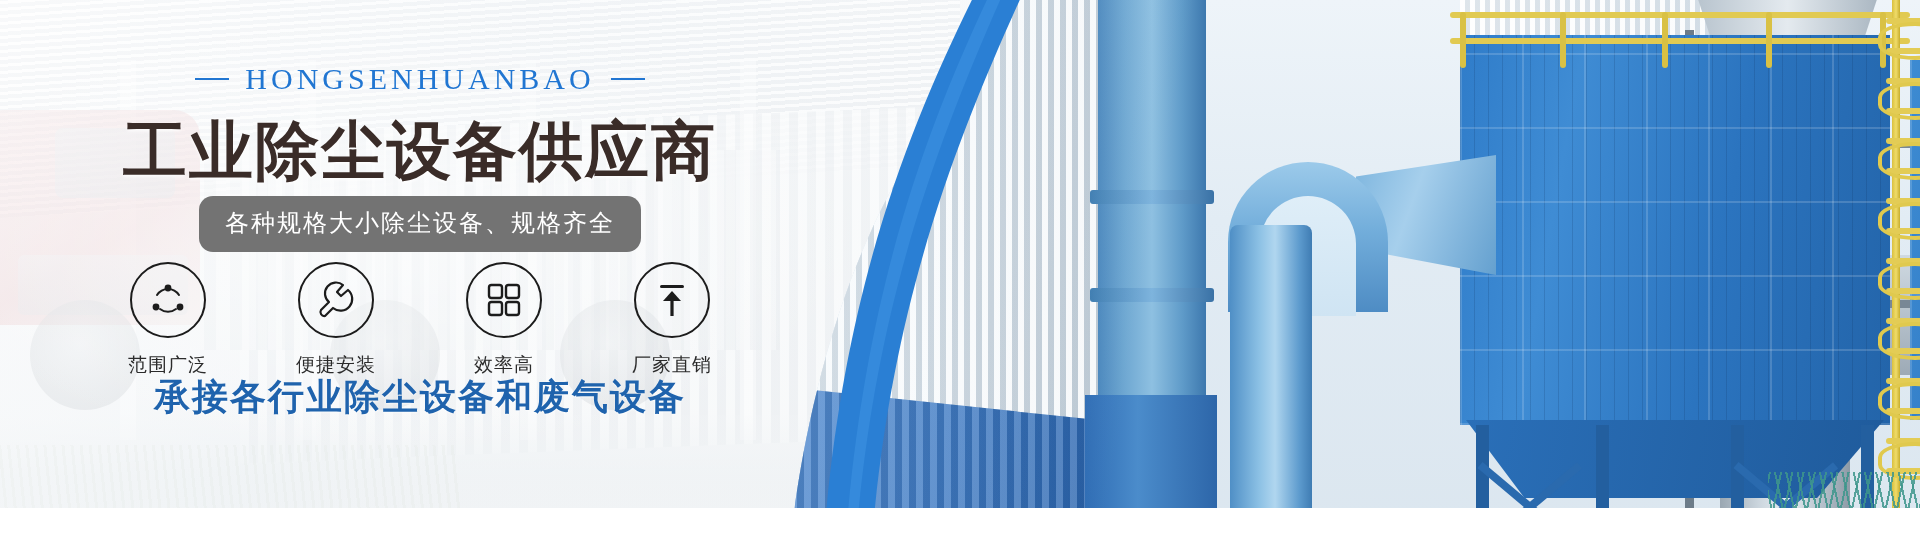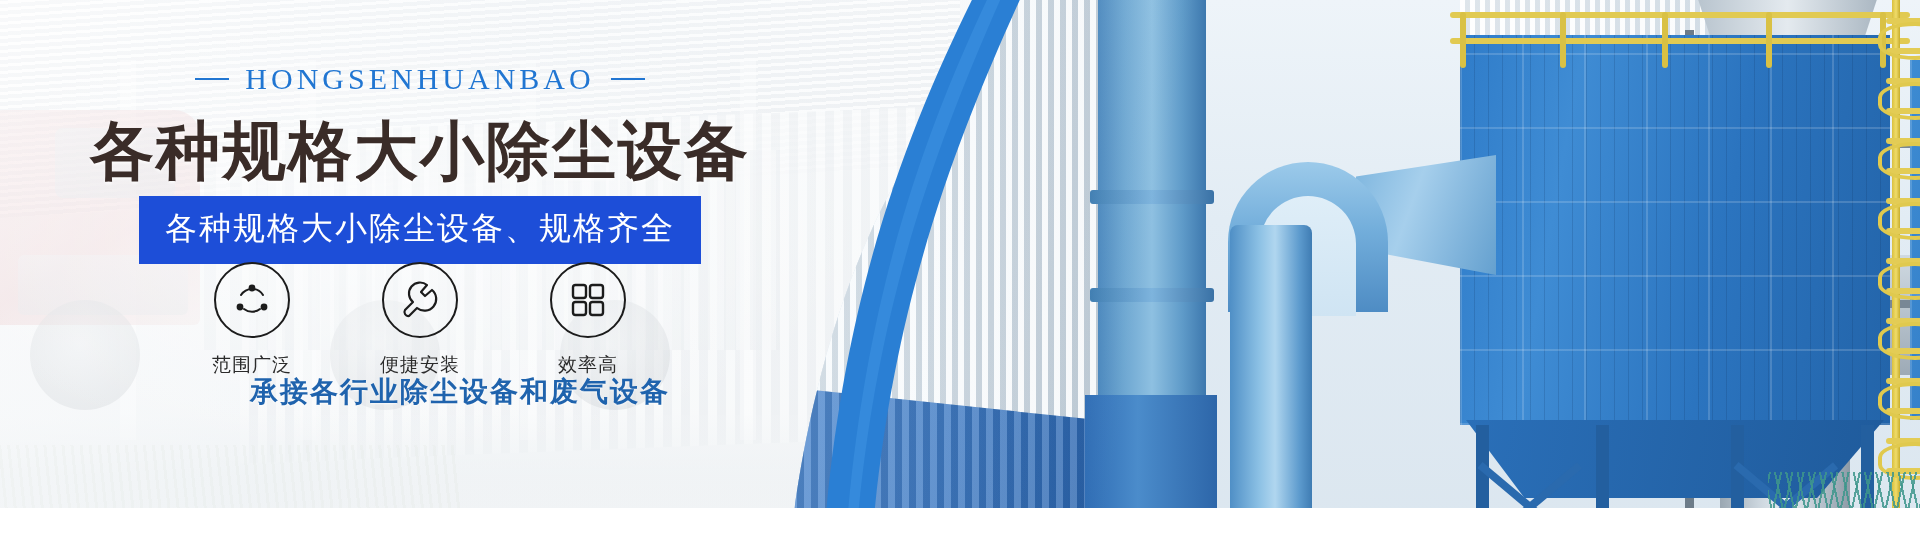--- a/index.html
+++ b/index.html
@@ -140,35 +140,35 @@
     font-family:"Liberation Serif","DejaVu Serif",serif;
     font-size:30px;letter-spacing:4px;color:#2176d2;white-space:nowrap;}
   .kicker .dash{display:inline-block;width:34px;height:2px;background:#2176d2;vertical-align:middle;margin:0 16px 6px;}
 
   .title{position:absolute;left:0;top:108px;width:840px;text-align:center;
     font-family:"DejaVu Sans","Liberation Sans",sans-serif;
     font-size:64px;font-weight:bold;letter-spacing:2px;color:#3a2c28;
     text-shadow:0 2px 3px rgba(255,255,255,.8);white-space:nowrap;}
 
   .badge-wrap{position:absolute;left:0;top:196px;width:840px;text-align:center;}
-  .badge{display:inline-block;background:#1d4ed8;color:#fff;font-size:32px;letter-spacing:2px;
+  .badge{display:inline-block;background:#737373;color:#fff;font-size:24px;letter-spacing:2px;
     padding:11px 26px 13px;white-space:nowrap;
-    font-family:"DejaVu Sans","Liberation Sans",sans-serif;}
+    font-family:"DejaVu Sans","Liberation Sans",sans-serif;border-radius:14px;}
 
   .features{position:absolute;left:0;top:262px;width:840px;display:flex;justify-content:center;gap:56px;}
   .feat{width:112px;text-align:center;}
   .feat-circle{width:72px;height:72px;margin:0 auto;border:2px solid #1c1c1c;border-radius:50%;
     display:flex;align-items:center;justify-content:center;background:rgba(255,255,255,.08);}
   .feat-label{margin-top:14px;font-size:19px;color:#2b2b2b;letter-spacing:1px;white-space:nowrap;
     font-family:"DejaVu Sans","Liberation Sans",sans-serif;}
 
   .tagline{position:absolute;left:0;top:373px;width:840px;text-align:center;
     font-family:"DejaVu Sans","Liberation Sans",sans-serif;
-    font-size:28px;font-weight:bold;color:#1f63ad;letter-spacing:2px;white-space:nowrap;
-    text-shadow:0 1px 2px rgba(255,255,255,.7);margin-left:40px;}
+    font-size:36px;font-weight:bold;color:#1f63ad;letter-spacing:2px;white-space:nowrap;
+    text-shadow:0 1px 2px rgba(255,255,255,.7);}
 </style>
 </head>
 <body>
 
 <div class="banner">
 
   <div class="left-bg">
     <div class="wh-roof"></div>
     <div class="wh-wall"></div>
     <div class="wh-post" style="left:120px;"></div>
@@ -285,21 +285,21 @@
       <path d="M 246 -10 C 168 150 96 330 82 630 L 92 630 C 106 345 178 168 258 -10 Z" fill="#3e93e2" opacity=".55"></path>
     </svg>
   </div>
 
   <div class="content">
 
     <div class="kicker">
       <span class="dash"></span><span>HONGSENHUANBAO</span><span class="dash"></span>
     </div>
 
-    <div class="title">各种规格大小除尘设备</div>
+    <div class="title">工业除尘设备供应商</div>
 
     <div class="badge-wrap">
       <span class="badge">各种规格大小除尘设备、规格齐全</span>
     </div>
 
     <div class="features">
 
       <div class="feat">
         <div class="feat-circle">
           <svg width="38" height="38" viewBox="0 0 38 38">
@@ -327,19 +327,29 @@
           <svg width="36" height="36" viewBox="0 0 36 36">
             <rect x="3" y="3" width="13" height="13" rx="2.5" fill="none" stroke="#1c1c1c" stroke-width="2.4"></rect>
             <rect x="20" y="3" width="13" height="13" rx="2.5" fill="none" stroke="#1c1c1c" stroke-width="2.4"></rect>
             <rect x="3" y="20" width="13" height="13" rx="2.5" fill="none" stroke="#1c1c1c" stroke-width="2.4"></rect>
             <rect x="20" y="20" width="13" height="13" rx="2.5" fill="none" stroke="#1c1c1c" stroke-width="2.4"></rect>
           </svg>
         </div>
         <div class="feat-label">效率高</div>
       </div>
 
+      <div class="feat">
+        <div class="feat-circle">
+          <svg width="36" height="38" viewBox="0 0 36 38">
+            <rect x="6" y="4" width="24" height="3" rx="1.5" fill="#1c1c1c"></rect>
+            <rect x="16.4" y="12" width="3.2" height="23" fill="#1c1c1c"></rect>
+            <path d="M18 10 L27 20 L9 20 Z" fill="#1c1c1c"></path>
+          </svg>
+        </div>
+        <div class="feat-label">厂家直销</div>
+      </div>
 
     </div>
 
     <div class="tagline">承接各行业除尘设备和废气设备</div>
   </div>
 
 </div>
 
 </body></html>

